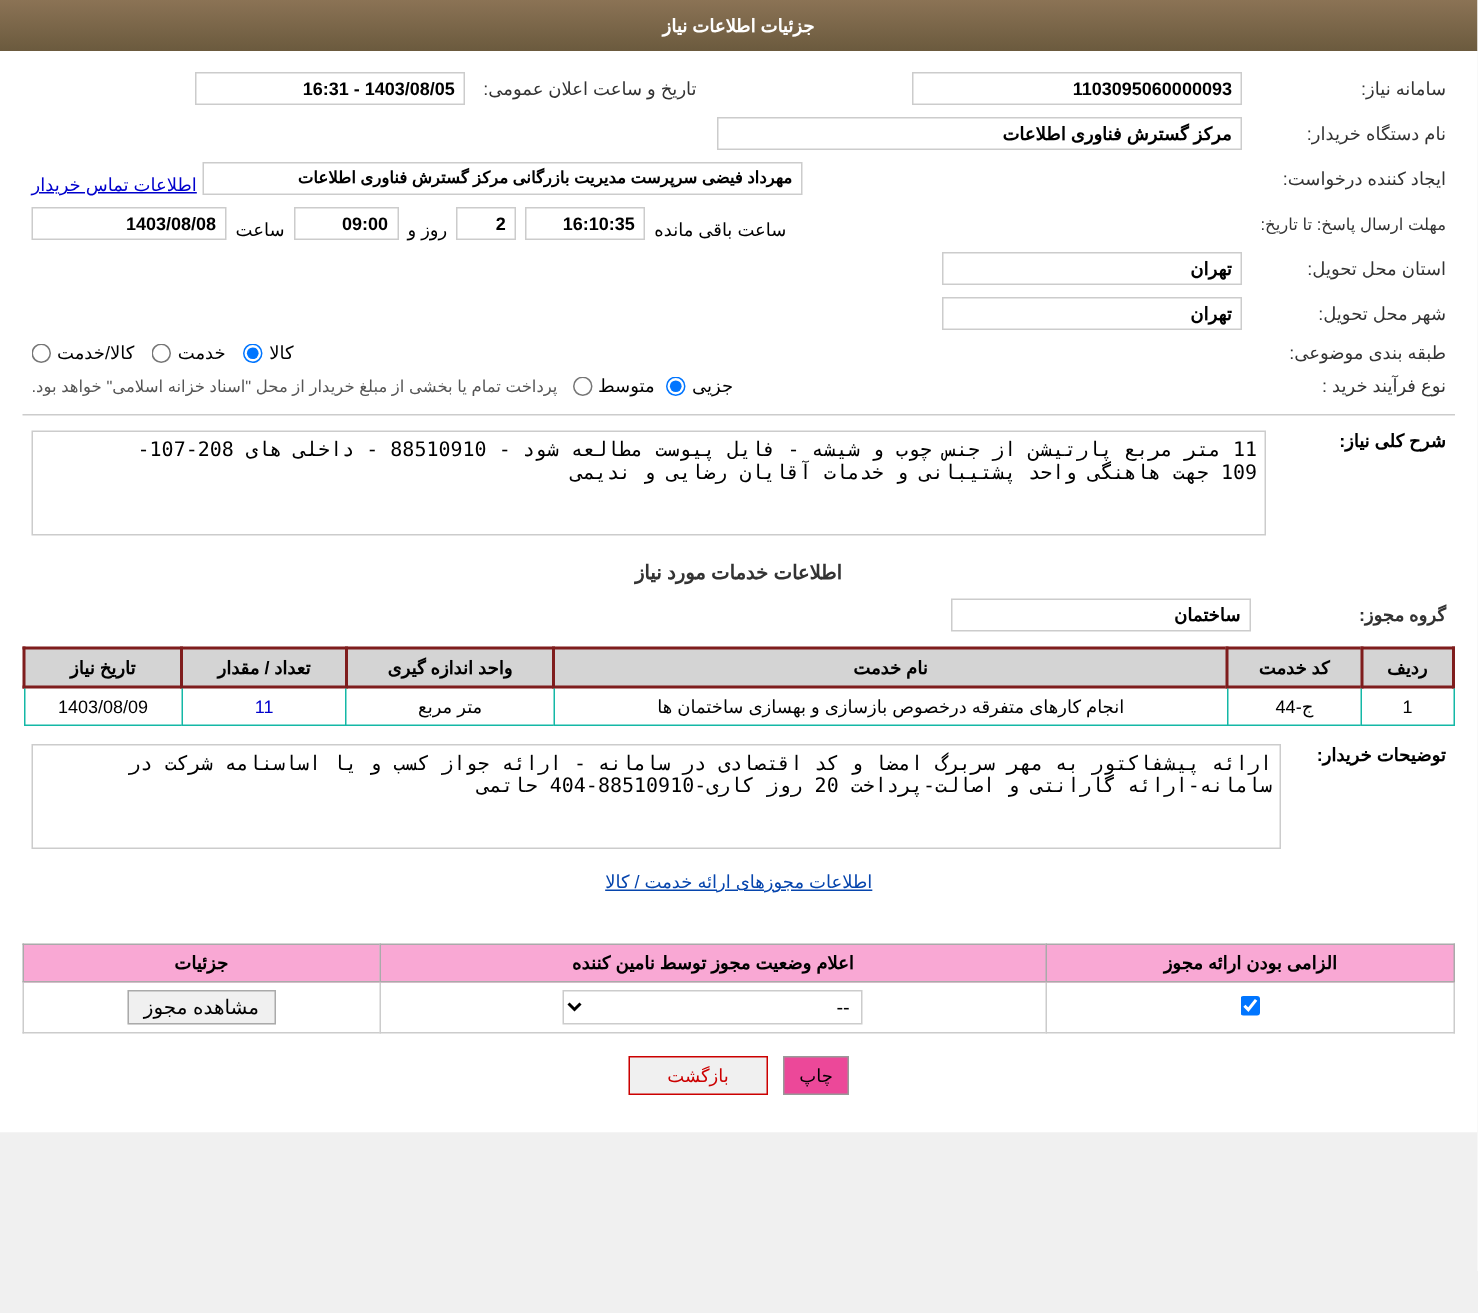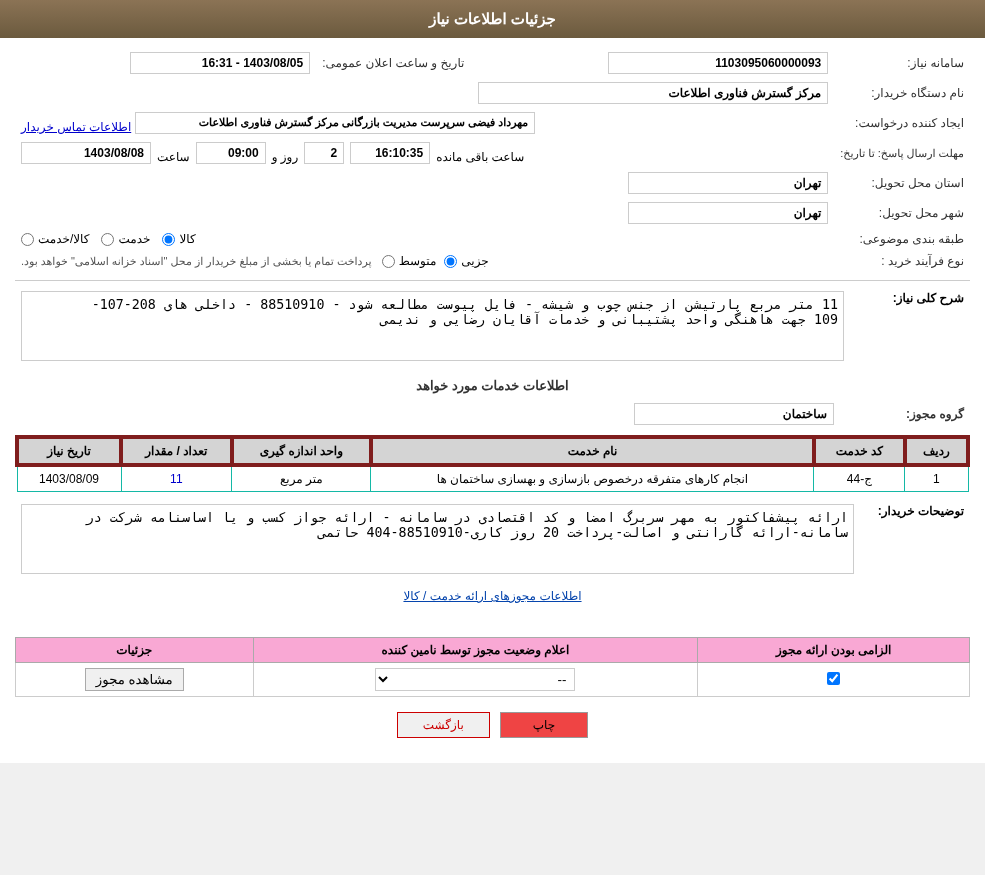--- a/index.html
+++ b/index.html
@@ -12,21 +12,21 @@
     .page-wrapper {
       width: 985px;
       margin: 0 auto;
       background: #fff;
     }
     .header-bar {
       background: linear-gradient(to bottom, #8B7355, #6B5A3E);
       color: #fff;
       text-align: center;
       padding: 10px 0;
-      font-size: 15px;
+      font-size: 12px;
       font-weight: bold;
     }
     .main-content {
       padding: 10px 15px;
     }
     .info-table {
       width: 100%;
       border-collapse: collapse;
       margin-bottom: 8px;
     }
@@ -62,21 +62,21 @@
       text-decoration: underline;
       cursor: pointer;
     }
     .data-table {
       width: 100%;
       border-collapse: collapse;
       margin-bottom: 8px;
     }
     .data-table th {
       background: #d4d4d4;
-      border: 4px solid #7f1d1d;
+      border: 2px solid #7f1d1d;
       padding: 5px 8px;
       text-align: center;
       font-weight: bold;
     }
     .data-table td {
       border: 1px solid #14b8a6;
       padding: 5px 8px;
       text-align: center;
     }
     .data-table td.blue-text {
@@ -139,23 +139,23 @@
       width: 200px;
     }
     .bottom-buttons {
       display: flex;
       justify-content: center;
       gap: 10px;
       margin: 15px 0;
       flex-direction: row-reverse;
     }
     .btn-print {
-      background: #ef4444;
+      background: #ec4899;
       border: 1px solid #999;
-      padding: 5px 32px;
+      padding: 5px 10px;
       cursor: pointer;
       font-size: 12px;
     }
     .btn-back {
       background: #f0f0f0;
       border: 1px solid #cc0000;
       color: #cc0000;
       padding: 5px 25px;
       cursor: pointer;
       font-size: 12px;
@@ -302,21 +302,21 @@
           <tr>
         <td style="width:120px; vertical-align:top; text-align:right; font-weight:bold; padding:4px 6px; white-space:nowrap;margin-top:28px;">شرح کلی نیاز:</td>
         <td>
           <textarea class="textarea-box" readonly="" style="height: 60px;">11 متر مربع پارتیشن از جنس چوب و شیشه - فایل پیوست مطالعه شود - 88510910 - داخلی های 208-107-
 109 جهت هاهنگی واحد پشتیبانی و خدمات آقایان رضایی و ندیمی</textarea>
         </td>
       </tr>
     </tbody>
       </table>
 
-    <div class="section-header">اطلاعات خدمات مورد خواهد</div>
+    <div class="section-header">اطلاعات خدمات مورد نیاز</div>
 
     <table class="info-table" style="margin-bottom:6px;">
       <tbody>
           <tr>
         <td class="label-cell" style="font-weight:bold;">گروه مجوز:</td>
         <td>
           <div class="input-box" style="width:200px;">ساختمان</div>
         </td>
       </tr>
     </tbody>

